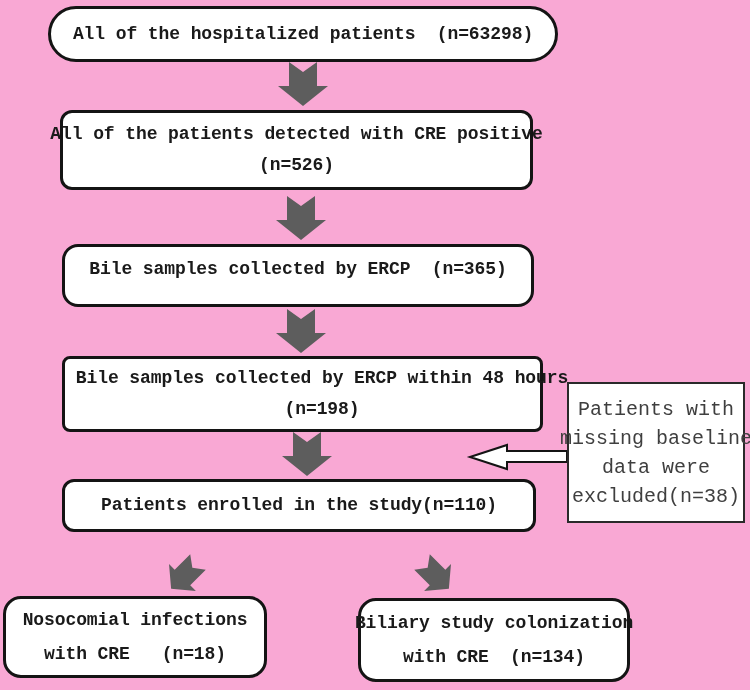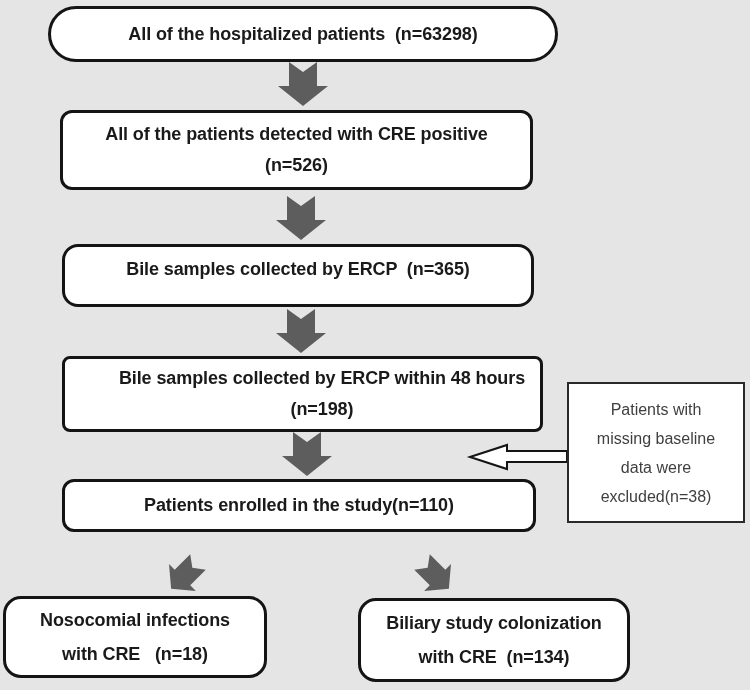--- a/index.html
+++ b/index.html
@@ -4,22 +4,22 @@
 <style>
   html, body {
     margin: 0;
     padding: 0;
     background: #ffffff;
   }
   #canvas {
     position: relative;
     width: 750px;
     height: 690px;
-    background: #e5e5e5;
-    font-family: Liberation Sans, sans-serif;
+    background: #f9a8d4;
+    font-family: Liberation Mono, monospace;
     overflow: hidden;
   }
   #arrow-layer {
     position: absolute;
     left: 0;
     top: 0;
     width: 750px;
     height: 690px;
   }
   .flow-box {
@@ -82,21 +82,21 @@
     box-sizing: border-box;
     border: 2px solid #2a2a2a;
     background: #ffffff;
     display: flex;
     flex-direction: column;
     align-items: center;
     justify-content: center;
     text-align: center;
     color: #3f3f3f;
     font-weight: normal;
-    font-size: 16px;
+    font-size: 20px;
   }
   .note-box .line {
     display: block;
     line-height: 29px;
     white-space: pre;
   }
 </style>
 </head>
 <body>
 

